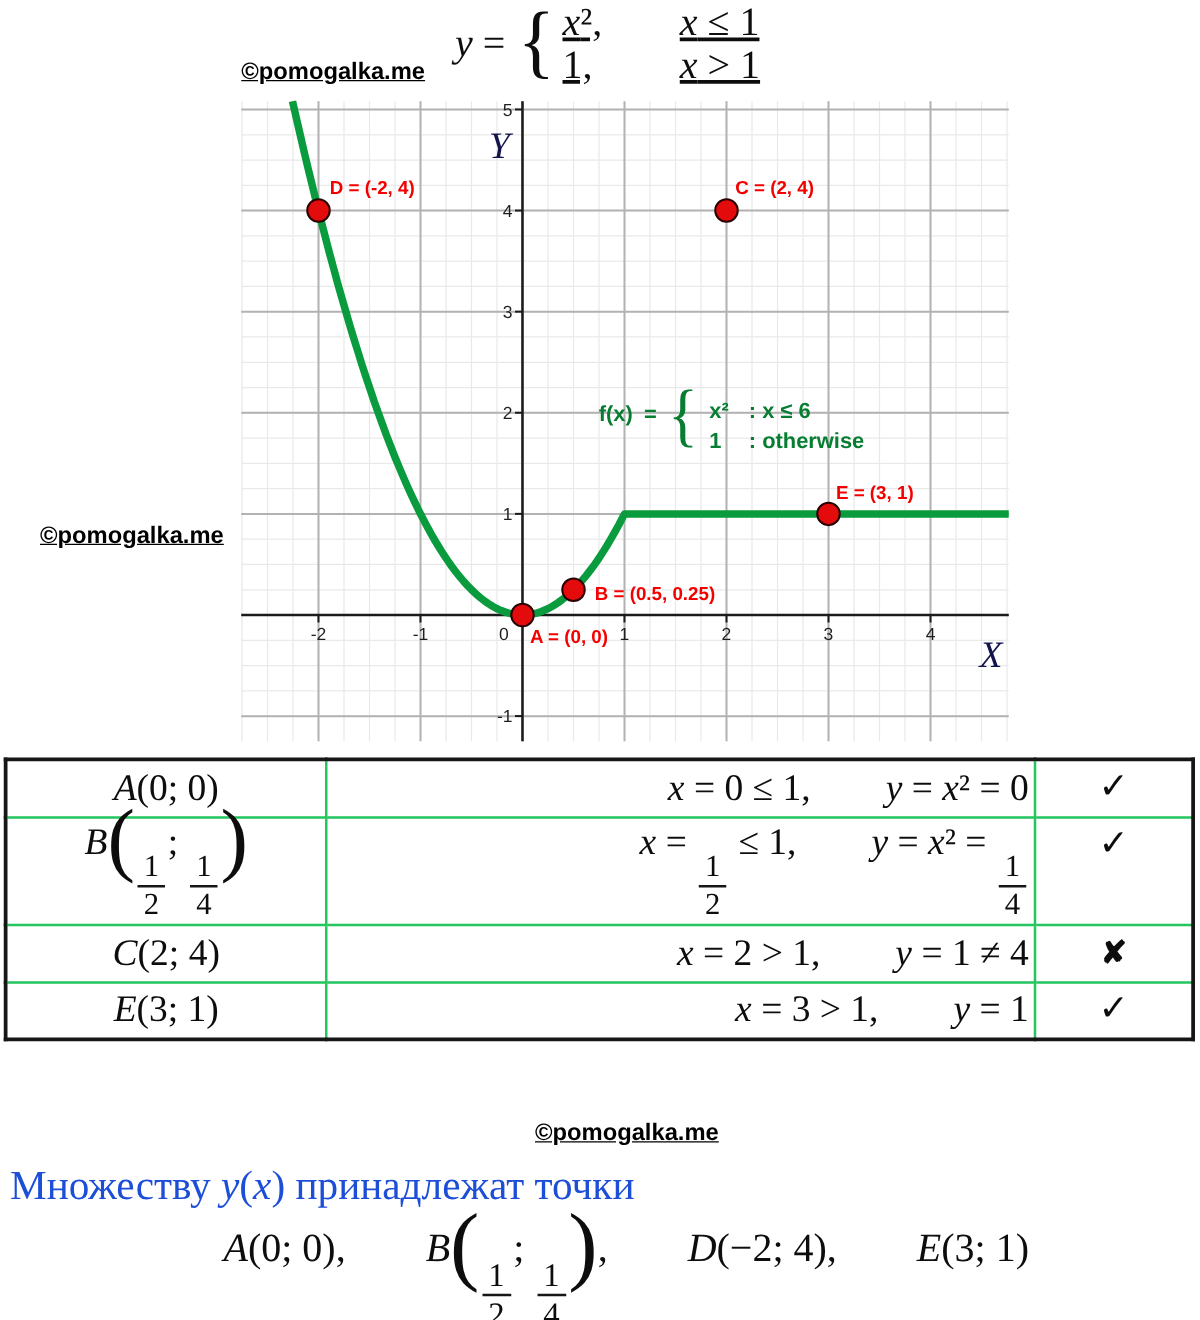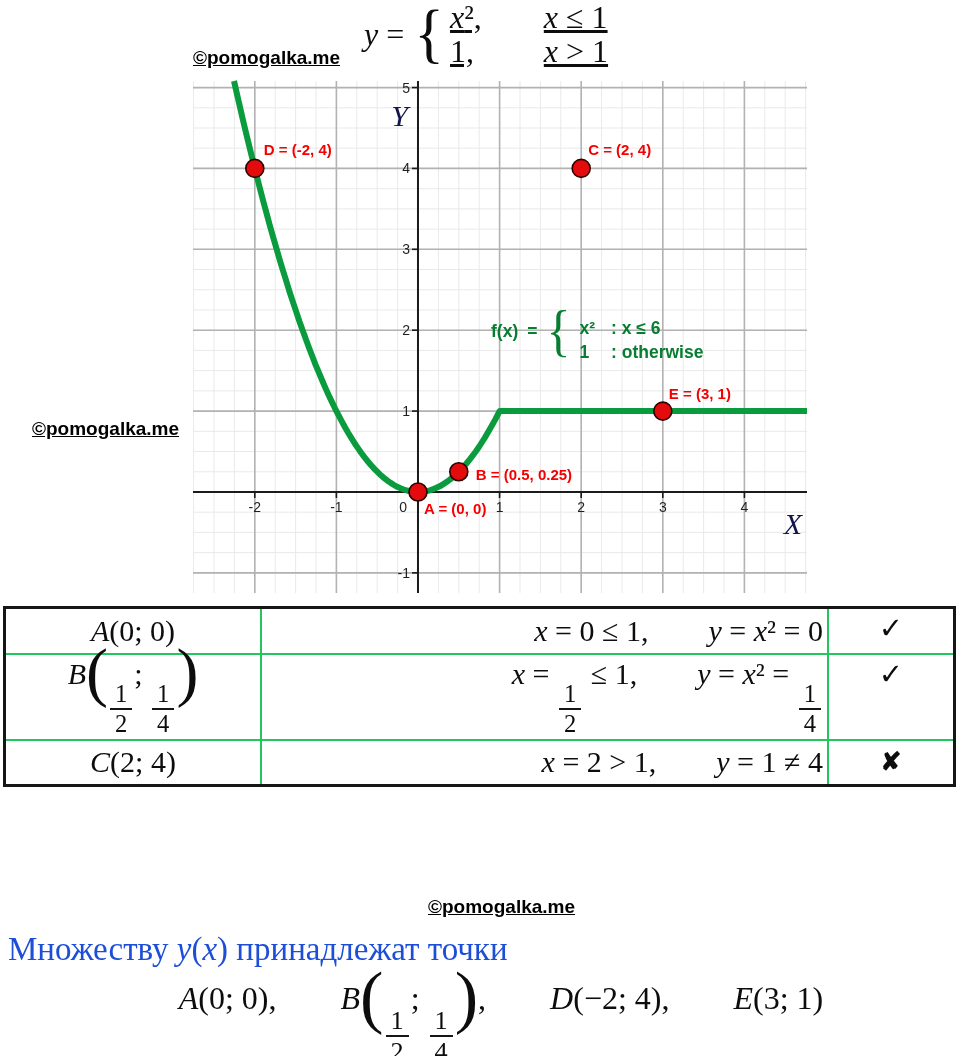--- a/index.html
+++ b/index.html
@@ -17,21 +17,21 @@
   .f-brace{font-size:62px;font-weight:400;line-height:1;transform:scaleY(1.05);margin:0 6px 4px 4px;}
   .f-grid{display:inline-grid;grid-template-columns:auto auto;column-gap:62px;row-gap:0;line-height:1.05;text-decoration:underline;}
 
   
   #plot{position:absolute;left:193px;top:81px;overflow:visible;}
   .tick{font:500 14px "Liberation Sans","DejaVu Sans",sans-serif;fill:#1f1f1f;}
   .ptlabel{font:700 15px "Liberation Sans","DejaVu Sans",sans-serif;}
   .axisname{font:italic 30px "Liberation Serif","DejaVu Serif",serif;fill:#14144d;}
 
   .legend{position:absolute;left:479px;top:299px;display:flex;align-items:center;
-          font:bold 17.5px "Liberation Sans","DejaVu Sans",sans-serif;padding-left:12px;}
+          font:bold 17.5px "Liberation Sans","DejaVu Sans",sans-serif;}
   .lg-f{margin-right:9px;}
   .lg-eq{margin-right:9px;}
   .lg-brace{font-size:50px;font-weight:400;line-height:1;transform:scaleY(1.12);margin-right:9px;font-family:"Liberation Serif",serif;}
   .lg-grid{display:inline-grid;grid-template-columns:auto auto;column-gap:16px;row-gap:2px;line-height:1.25;margin-top:19px;}
 
   
   .check-table{position:absolute;left:3px;top:606px;width:953px;border-collapse:collapse;
                font-size:30px;color:#0d0d0d;}
   .check-table td{border:2px solid #22c55e;padding:2px 4px;margin-left:32px;}
   .check-table{border:3px solid #161616;}
@@ -220,20 +220,25 @@
               <span class="num">1</span>
               <span class="den">4</span>
             </span></td>
           <td class="c-mark ok">✓</td>
         </tr>
         <tr>
           <td class="c-point"><i>C</i>(2; 4)</td>
           <td class="c-cond"><i>x</i> = 2 &gt; 1,  <i>y</i> = 1 ≠ 4</td>
           <td class="c-mark fail">✘</td>
         </tr>
+        <tr>
+          <td class="c-point"><i>E</i>(3; 1)</td>
+          <td class="c-cond"><i>x</i> = 3 &gt; 1,  <i>y</i> = 1</td>
+          <td class="c-mark ok">✓</td>
+        </tr>
       </tbody>
   </table>
 
   <div class="watermark wm-bottom">©pomogalka.me</div>
 
   <div class="conclusion">Множеству <i>y</i>(<i>x</i>) принадлежат точки</div>
 
   <div class="points-line"><i>A</i>(0; 0),  <i>B</i><span class="bigp">(</span><span class="frac">
         <span class="num">1</span>
         <span class="den">2</span>

